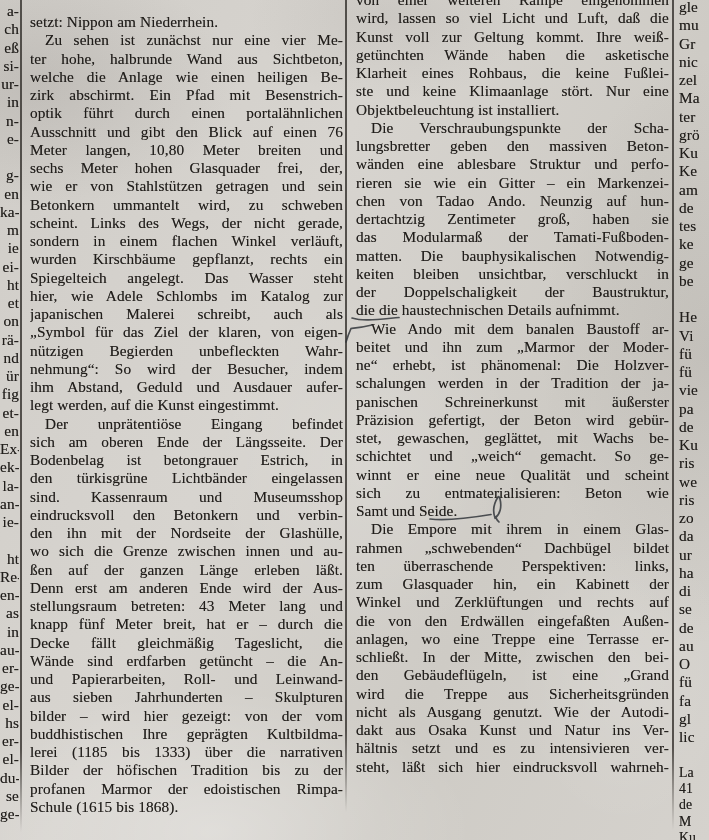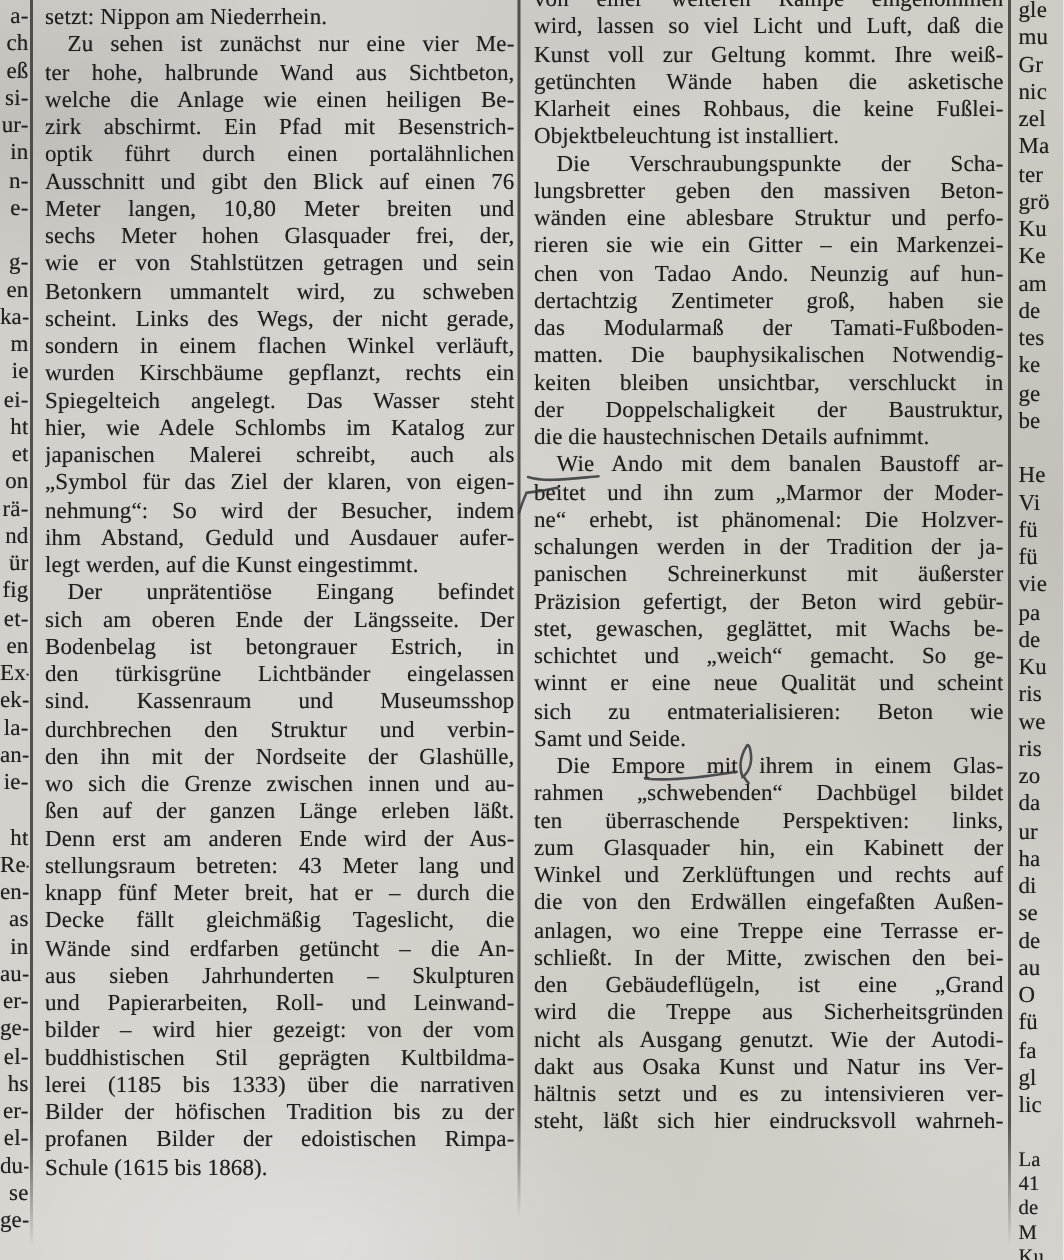--- a/index.html
+++ b/index.html
@@ -18,21 +18,21 @@
       linear-gradient(113deg,#d0cdc8 0%,#d7d4cf 38%,#cecbc5 68%,#d5d2cd 100%);
   }
   :root{--lh:18.26px;}
   .col{position:absolute;font-size:15.3px;letter-spacing:.1px;
        text-shadow:0 0 .45px rgba(20,18,16,.5);}
   .line{height:var(--lh);line-height:var(--lh);overflow:hidden;white-space:nowrap;}
   .col .line{white-space:normal;}
   .just{text-align:justify;text-align-last:justify;}
   .just.last{text-align:justify;text-align-last:left;}
   .indent{text-indent:15px;}
-  #col1{left:30px;top:3px;width:313px;}
+  #col1{left:30px;top:13px;width:313px;}
   #col2{left:356px;top:-9px;width:313px;}
   .strip{position:absolute;top:0;bottom:0;overflow:hidden;font-size:15.3px;
          letter-spacing:.1px;text-shadow:0 0 .45px rgba(20,18,16,.5);}
   #strip-left{left:0;width:19px;text-align:right;padding-top:2px;}
   #strip-right{left:679px;width:30px;text-align:left;padding-top:0;margin-top:-2px;}
   #strip-right .footer .line{height:16.4px;line-height:16.4px;font-size:13.8px;}
   .rule{position:absolute;top:0;width:2px;background:
         linear-gradient(rgba(60,57,53,.85) 0%, rgba(70,66,62,.9) 90%, rgba(70,66,62,0) 100%);}
   #rule-a{left:20px;height:832px;}
   #rule-b{left:345px;height:812px;}
@@ -104,55 +104,57 @@
     <div class="line just">sechs Meter hohen Glasquader frei, der,</div>
     <div class="line just">wie er von Stahlstützen getragen und sein</div>
     <div class="line just">Betonkern ummantelt wird, zu schweben</div>
     <div class="line just">scheint. Links des Wegs, der nicht gerade,</div>
     <div class="line just">sondern in einem flachen Winkel verläuft,</div>
     <div class="line just">wurden Kirschbäume gepflanzt, rechts ein</div>
     <div class="line just">Spiegelteich angelegt. Das Wasser steht</div>
     <div class="line just">hier, wie Adele Schlombs im Katalog zur</div>
     <div class="line just">japanischen Malerei schreibt, auch als</div>
     <div class="line just">„Symbol für das Ziel der klaren, von eigen-</div>
+    <div class="line just">nützigen Begierden unbefleckten Wahr-</div>
     <div class="line just">nehmung“: So wird der Besucher, indem</div>
     <div class="line just">ihm Abstand, Geduld und Ausdauer aufer-</div>
     <div class="line just last">legt werden, auf die Kunst eingestimmt.</div>
     <div class="line just indent">Der unprätentiöse Eingang befindet</div>
     <div class="line just">sich am oberen Ende der Längsseite. Der</div>
     <div class="line just">Bodenbelag ist betongrauer Estrich, in</div>
     <div class="line just">den türkisgrüne Lichtbänder eingelassen</div>
     <div class="line just">sind. Kassenraum und Museumsshop</div>
-    <div class="line just">durchbrechen den Struktur und verbin-</div>
+    <div class="line just">eindrucksvoll den Betonkern und verbin-</div>
     <div class="line just">den ihn mit der Nordseite der Glashülle,</div>
     <div class="line just">wo sich die Grenze zwischen innen und au-</div>
     <div class="line just">ßen auf der ganzen Länge erleben läßt.</div>
     <div class="line just">Denn erst am anderen Ende wird der Aus-</div>
     <div class="line just">stellungsraum betreten: 43 Meter lang und</div>
     <div class="line just">knapp fünf Meter breit, hat er – durch die</div>
     <div class="line just">Decke fällt gleichmäßig Tageslicht, die</div>
     <div class="line just">Wände sind erdfarben getüncht – die An-</div>
+    <div class="line just">und Papierarbeiten, Roll- und Leinwand-</div>
     <div class="line just">aus sieben Jahrhunderten – Skulpturen</div>
-    <div class="line just">und Papierarbeiten, Roll- und Leinwand-</div>
     <div class="line just">bilder – wird hier gezeigt: von der vom</div>
-    <div class="line just">buddhistischen Stil geprägten Kultbildma-</div>
+    <div class="line just">buddhistischen Ihre geprägten Kultbildma-</div>
     <div class="line just">lerei (1185 bis 1333) über die narrativen</div>
     <div class="line just">Bilder der höfischen Tradition bis zu der</div>
-    <div class="line just">profanen Bilder der edoistischen Rimpa-</div>
+    <div class="line just">profanen Marmor der edoistischen Rimpa-</div>
     <div class="line just last">Schule (1615 bis 1868).</div>
   </div>
 
 <div id="rule-b" class="rule"></div>
 
 <div id="col2" class="col">
     <div class="line just">von einer weiteren Rampe eingenommen</div>
     <div class="line just">wird, lassen so viel Licht und Luft, daß die</div>
     <div class="line just">Kunst voll zur Geltung kommt. Ihre weiß-</div>
     <div class="line just">getünchten Wände haben die asketische</div>
     <div class="line just">Klarheit eines Rohbaus, die keine Fußlei-</div>
+    <div class="line just">ste und keine Klimaanlage stört. Nur eine</div>
     <div class="line just last">Objektbeleuchtung ist installiert.</div>
     <div class="line just indent">Die Verschraubungspunkte der Scha-</div>
     <div class="line just">lungsbretter geben den massiven Beton-</div>
     <div class="line just">wänden eine ablesbare Struktur und perfo-</div>
     <div class="line just">rieren sie wie ein Gitter – ein Markenzei-</div>
     <div class="line just">chen von Tadao Ando. Neunzig auf hun-</div>
     <div class="line just">dertachtzig Zentimeter groß, haben sie</div>
     <div class="line just">das Modularmaß der Tamati-Fußboden-</div>
     <div class="line just">matten. Die bauphysikalischen Notwendig-</div>
     <div class="line just">keiten bleiben unsichtbar, verschluckt in</div>

